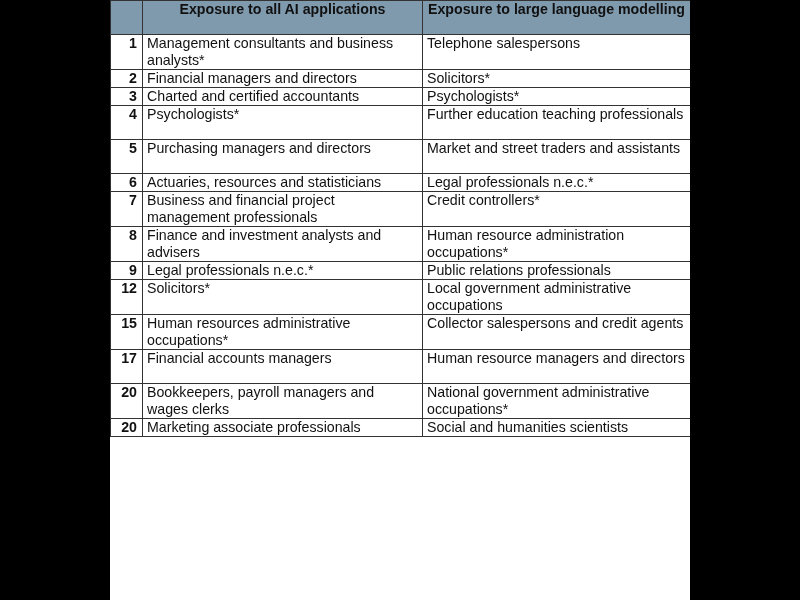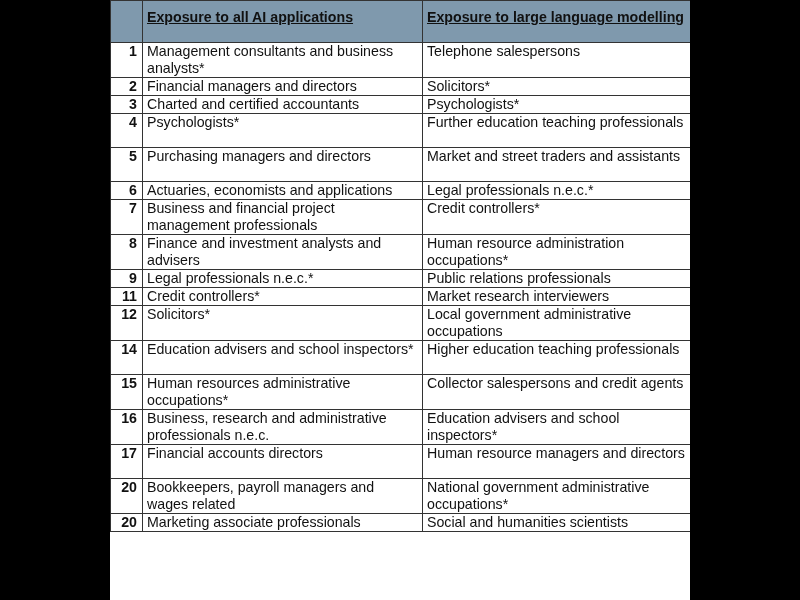--- a/index.html
+++ b/index.html
@@ -1,20 +1,20 @@
 <!DOCTYPE html>
 <html><head>
   <meta charset="utf-8">
   <style>
     html, body { margin: 0; padding: 0; background: #000; }
     body { width: 800px; height: 600px; overflow: hidden; position: relative; }
     .page { position: absolute; left: 110px; top: 0; width: 580px; height: 600px; background: #fff; overflow: hidden; }
     table { border-collapse: collapse; width: 580px; table-layout: fixed; font-family: "Liberation Sans", sans-serif; font-size: 14.2px; color: #111; }
     th, td { border: 1px solid #333; padding: 0 4px 0 4px; vertical-align: top; line-height: 17px; }
-    thead th { background: #7f99ad; text-align: left; font-weight: bold; height: 33px; padding-top: 8px; text-decoration: underline; }
+    thead th { background: #7f99ad; text-align: center; font-weight: bold; height: 33px; padding-top: 0; }
     td.num { text-align: right; font-weight: bold; padding-right: 5px; }
     col.c0 { width: 32px; }
     col.c1 { width: 280px; }
     col.c2 { width: 268px; }
     tr.one td { height: 16px; }
     tr.two td { height: 33px; }
   </style>
 </head>
 <body>
 
@@ -53,71 +53,56 @@
           <td>Psychologists*</td>
           <td>Further education teaching professionals</td>
         </tr>
         <tr class="two">
           <td class="num">5</td>
           <td>Purchasing managers and directors</td>
           <td>Market and street traders and assistants</td>
         </tr>
         <tr class="one">
           <td class="num">6</td>
-          <td>Actuaries, economists and applications</td>
+          <td>Actuaries, resources and statisticians</td>
           <td>Legal professionals n.e.c.*</td>
         </tr>
         <tr class="two">
           <td class="num">7</td>
           <td>Business and financial project management professionals</td>
           <td>Credit controllers*</td>
         </tr>
         <tr class="two">
           <td class="num">8</td>
           <td>Finance and investment analysts and advisers</td>
           <td>Human resource administration occupations*</td>
         </tr>
         <tr class="one">
           <td class="num">9</td>
           <td>Legal professionals n.e.c.*</td>
           <td>Public relations professionals</td>
         </tr>
-        <tr class="one">
-          <td class="num">11</td>
-          <td>Credit controllers*</td>
-          <td>Market research interviewers</td>
-        </tr>
         <tr class="two">
           <td class="num">12</td>
           <td>Solicitors*</td>
           <td>Local government administrative occupations</td>
-        </tr>
-        <tr class="two">
-          <td class="num">14</td>
-          <td>Education advisers and school inspectors*</td>
-          <td>Higher education teaching professionals</td>
         </tr>
         <tr class="two">
           <td class="num">15</td>
           <td>Human resources administrative occupations*</td>
           <td>Collector salespersons and credit agents</td>
         </tr>
         <tr class="two">
-          <td class="num">16</td>
-          <td>Business, research and administrative professionals n.e.c.</td>
-          <td>Education advisers and school inspectors*</td>
-        </tr>
-        <tr class="two">
           <td class="num">17</td>
-          <td>Financial accounts directors</td>
+          <td>Financial accounts managers</td>
           <td>Human resource managers and directors</td>
         </tr>
         <tr class="two">
           <td class="num">20</td>
-          <td>Bookkeepers, payroll managers and wages related</td>
+          <td>Bookkeepers, payroll managers and wages clerks</td>
           <td>National government administrative occupations*</td>
         </tr>
         <tr class="one">
           <td class="num">20</td>
           <td>Marketing associate professionals</td>
           <td>Social and humanities scientists</td>
         </tr>
       </tbody>
   </table>
 </div>

